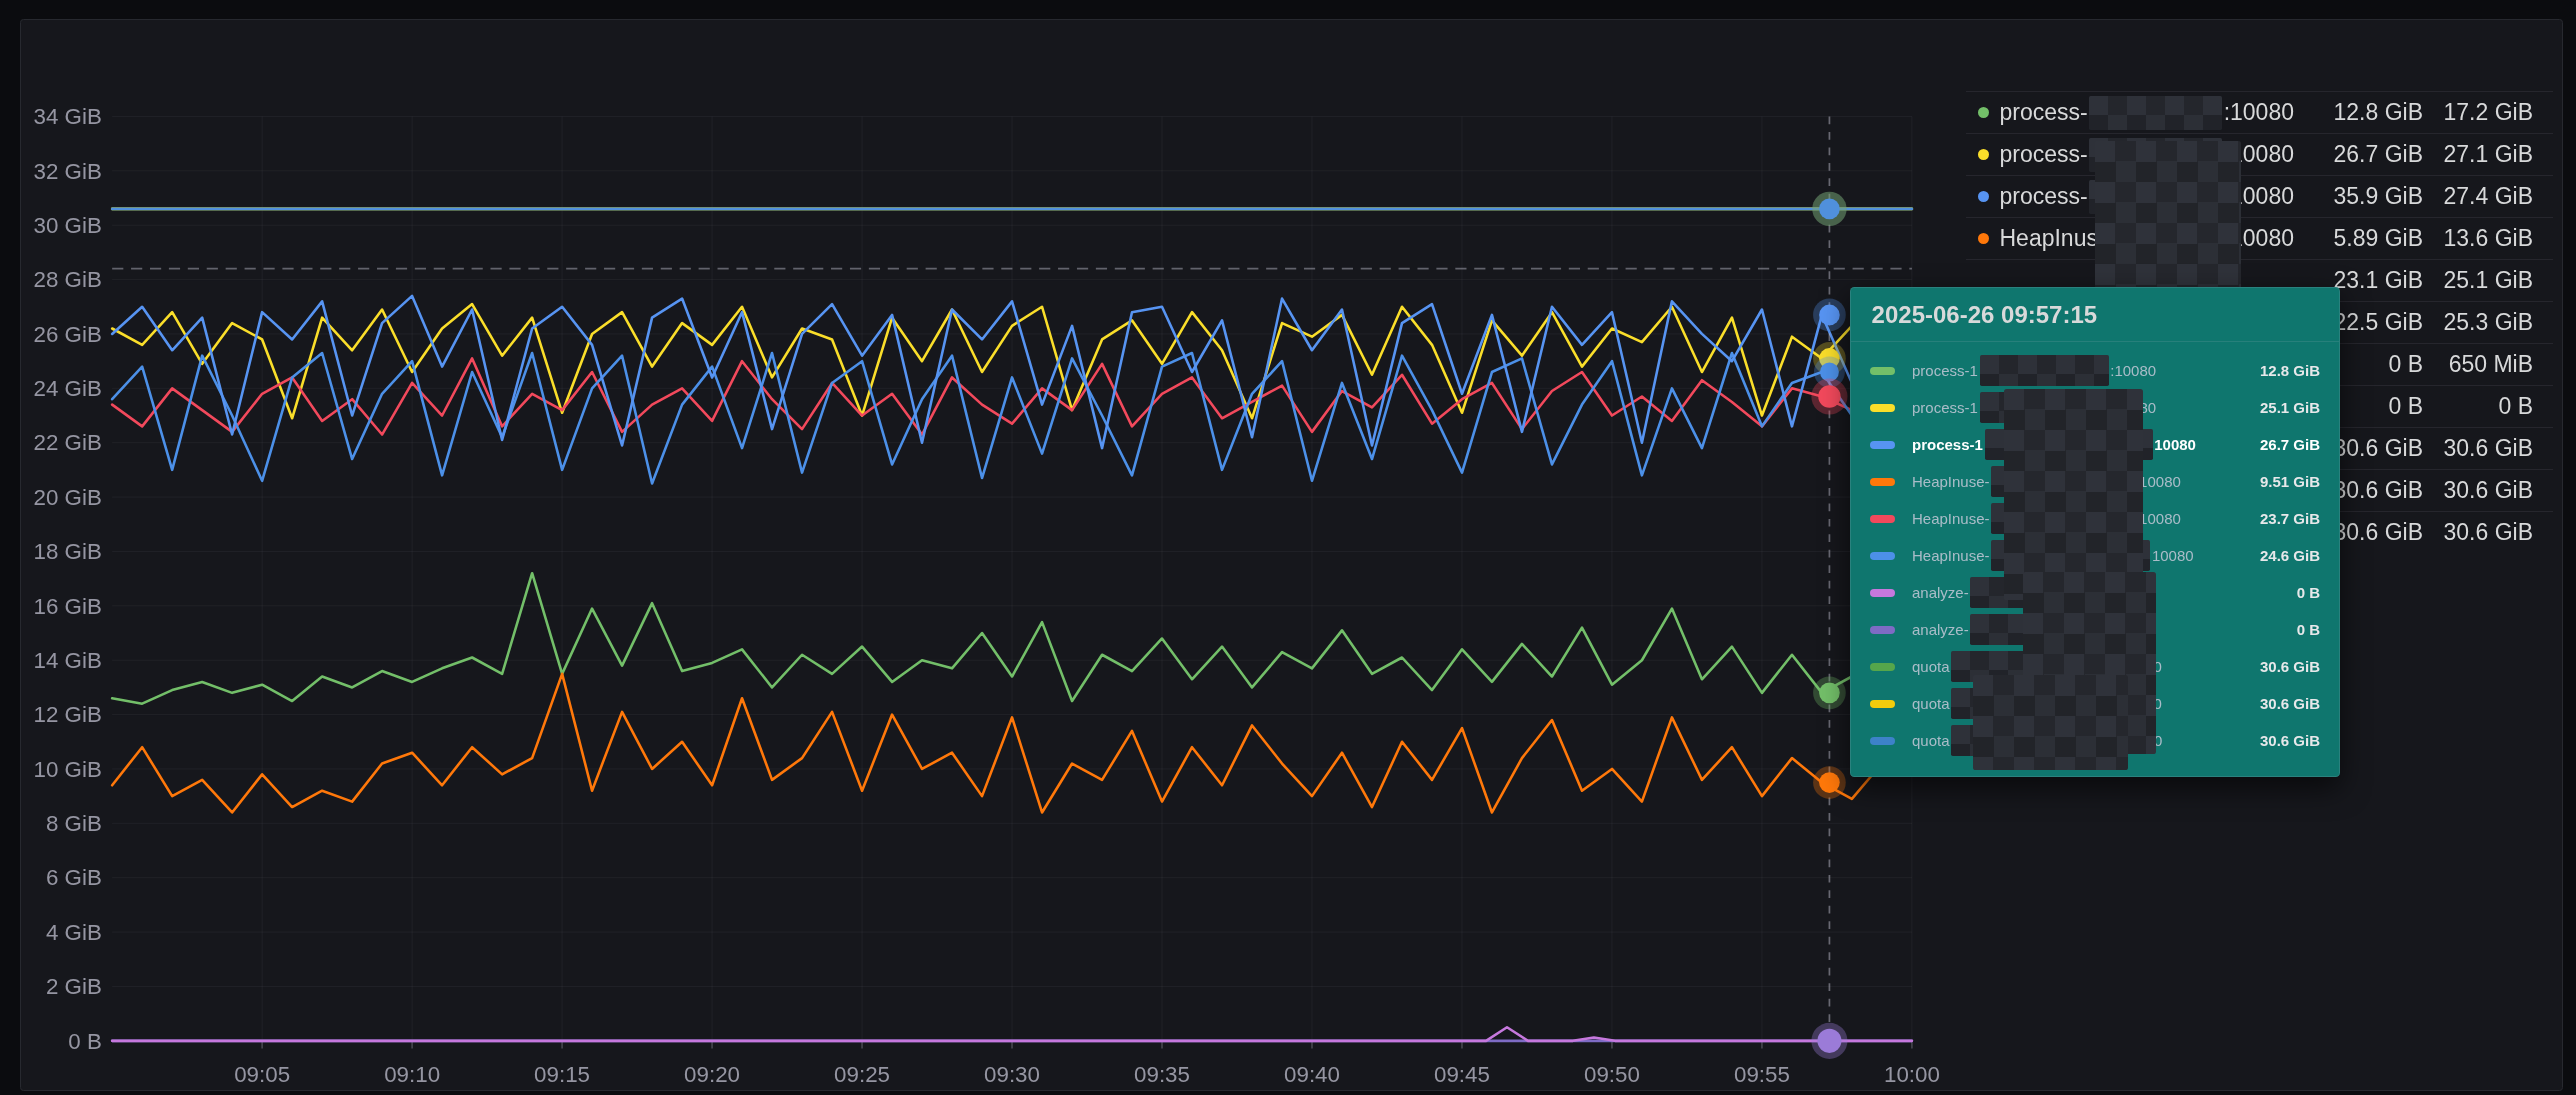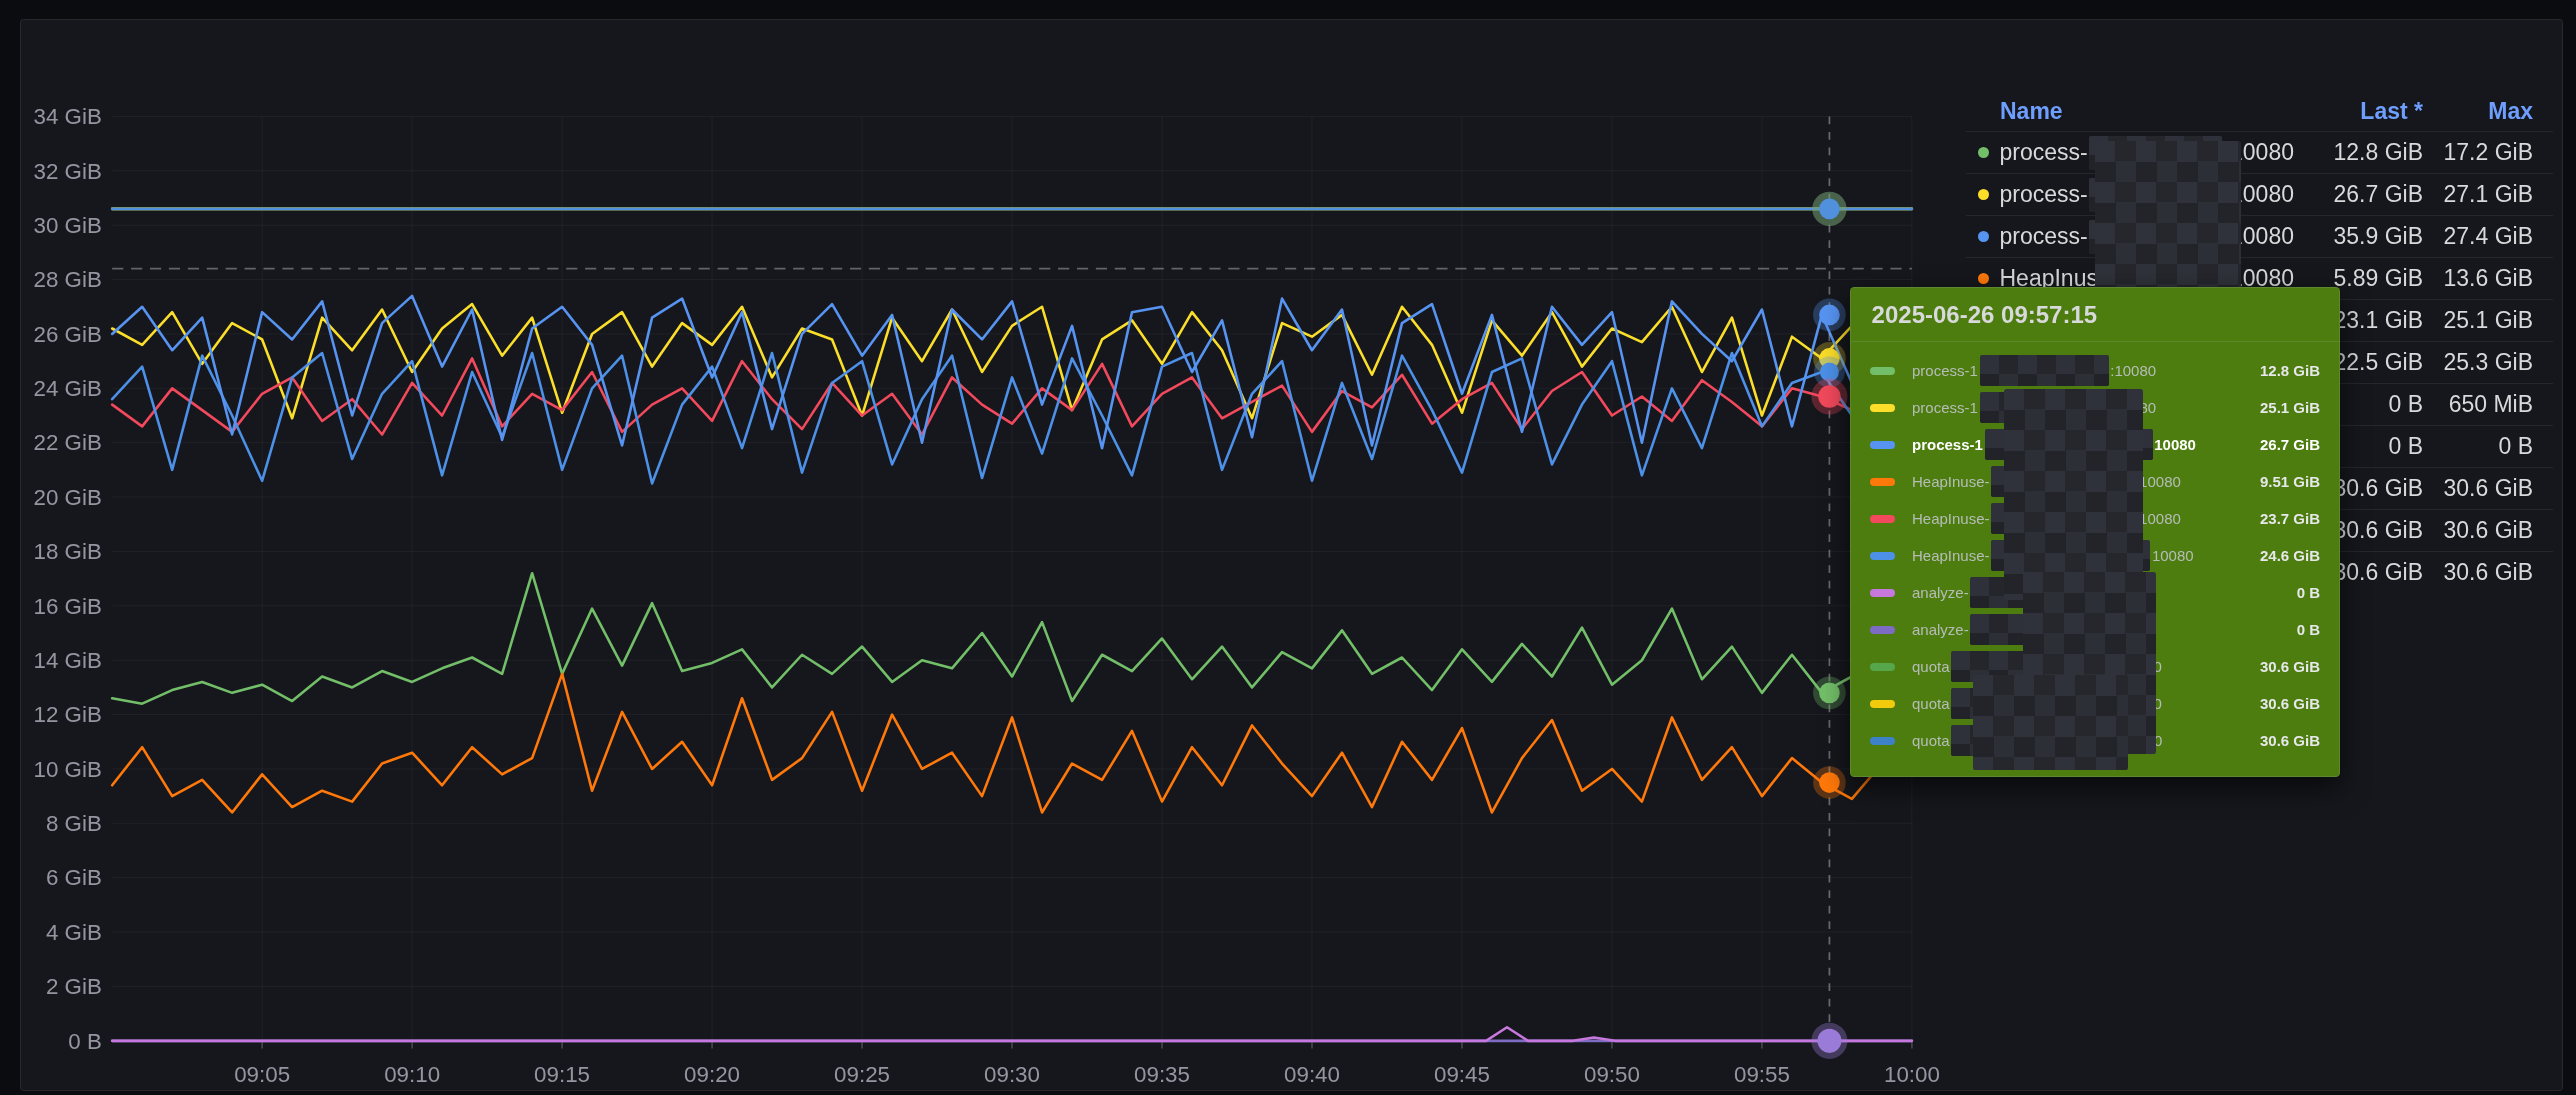--- a/index.html
+++ b/index.html
@@ -55,21 +55,21 @@
     background-size:38px 38px;
   }
   .patch{
     position:absolute;border-radius:2.6px;
     background:conic-gradient(#25272d 0 25%, #2c2f36 0 50%, #222429 0 75%, #2f323a 0);
     background-size:41px 41px;z-index:3;
   }
   
   .tooltip{
     position:absolute;left:1829px;top:267px;width:490px;height:490px;z-index:10;
-    background:#4d7c0f;border:0.9px solid rgba(204,204,220,0.15);border-radius:4.3px;
+    background:#0f766e;border:0.9px solid rgba(204,204,220,0.15);border-radius:4.3px;
     box-shadow:0 10.3px 29px rgba(0,0,0,0.6);box-sizing:border-box;
   }
   .tt-header{
     height:53px;line-height:53px;padding:0 20.6px;font-size:24px;font-weight:600;color:#d8d9da;
     border-bottom:0.9px solid rgba(204,204,220,0.13);
   }
   .tt-rows{padding:10.3px 19px 8.6px 19px;position:relative;}
   .tt-row{display:flex;align-items:center;height:37px;font-size:15px;color:rgba(204,204,220,0.82);}
   .tt-row .swatch{width:25px;height:7.7px;border-radius:4.3px;flex:0 0 25px;margin-right:17px;}
   .tt-row .tt-name{flex:1;white-space:nowrap;overflow:hidden;display:flex;align-items:center;}
@@ -181,25 +181,20 @@
       <circle cx="2103.070833333333" cy="437.66176470588243" r="13" fill="#F2495C"></circle>
       <circle cx="2103.070833333333" cy="782.2941176470588" r="19" fill="rgba(115,191,105,0.30)"></circle>
       <circle cx="2103.070833333333" cy="782.2941176470588" r="12" fill="#73BF69"></circle>
       <circle cx="2103.070833333333" cy="886.6323529411765" r="19" fill="rgba(255,120,10,0.30)"></circle>
       <circle cx="2103.070833333333" cy="886.6323529411765" r="12" fill="#FF780A"></circle>
       <circle cx="2103.070833333333" cy="1187" r="21" fill="rgba(155,123,216,0.35)"></circle>
       <circle cx="2103.070833333333" cy="1187" r="14" fill="#9B7BD8"></circle>
     </svg>
 
   <div class="legend" id="legend">
-    <div class="legend-header">
-      <span class="lg-name">Name</span>
-      <span class="lg-last">Last *</span>
-      <span class="lg-max">Max</span>
-    </div>
     <div id="legend-rows">
         <div class="legend-row">
           <span class="lg-dot" style="background: rgb(115, 191, 105);"></span>
           <span class="lg-name">
             <span>process-</span>
             <span class="redact" style="width: 133px;"></span>
             <span>:10080</span>
           </span>
           <span class="lg-last">12.8 GiB</span>
           <span class="lg-max">17.2 GiB</span>

